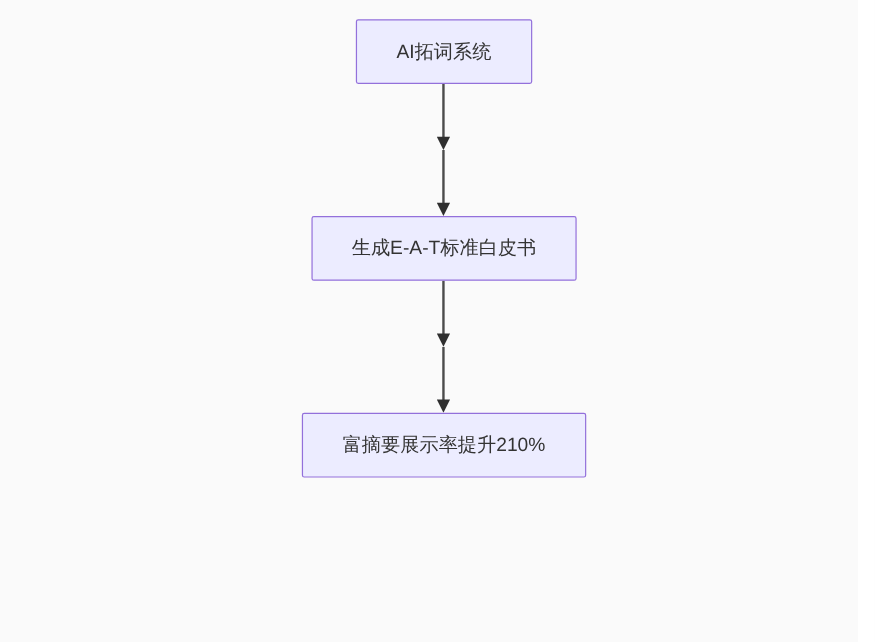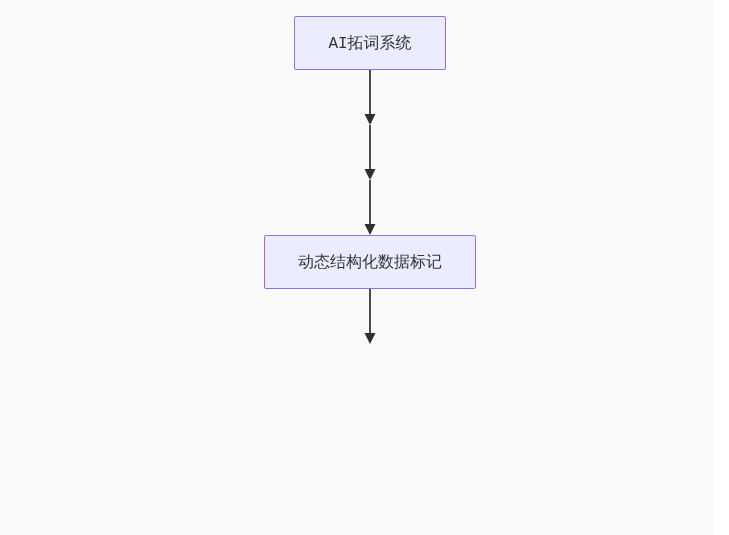--- a/index.html
+++ b/index.html
@@ -5,21 +5,21 @@
   html, body {
     margin: 0;
     padding: 0;
   }
   .canvas {
     position: relative;
     width: 715px;
     height: 535px;
     background: var(--page-bg, #fafafa);
     overflow: hidden;
-    font-family: Liberation Mono, monospace;
+    font-family: Liberation Sans, sans-serif;
     text-align: center;
   }
   .flow-column {
     position: absolute;
     left: 370px;
     top: 16px;
     transform: translateX(-50%);
     display: flex;
     flex-direction: column;
     align-items: center;
@@ -63,28 +63,29 @@
       <line x1="10" y1="0" x2="10" y2="46"></line>
       <polygon points="10,55 4.5,44 15.5,44"></polygon>
     </svg>
 
 
     <svg class="flow-arrow" viewBox="0 0 20 55">
       <line x1="10" y1="0" x2="10" y2="46"></line>
       <polygon points="10,55 4.5,44 15.5,44"></polygon>
     </svg>
 
-
-    <svg class="flow-arrow" viewBox="0 0 20 55">
-      <line x1="10" y1="0" x2="10" y2="46"></line>
-      <polygon points="10,55 4.5,44 15.5,44"></polygon>
-    </svg>
-
-    <div class="flow-node">动态结构化数据标记</div>
+    <div class="flow-node">生成E-A-T标准白皮书</div>
 
     <svg class="flow-arrow" viewBox="0 0 20 55">
       <line x1="10" y1="0" x2="10" y2="46"></line>
       <polygon points="10,55 4.5,44 15.5,44"></polygon>
     </svg>
 
 
+    <svg class="flow-arrow" viewBox="0 0 20 55">
+      <line x1="10" y1="0" x2="10" y2="46"></line>
+      <polygon points="10,55 4.5,44 15.5,44"></polygon>
+    </svg>
+
+    <div class="flow-node">富摘要展示率提升210%</div>
+
   </div>
 </div>
 
 </body></html>

